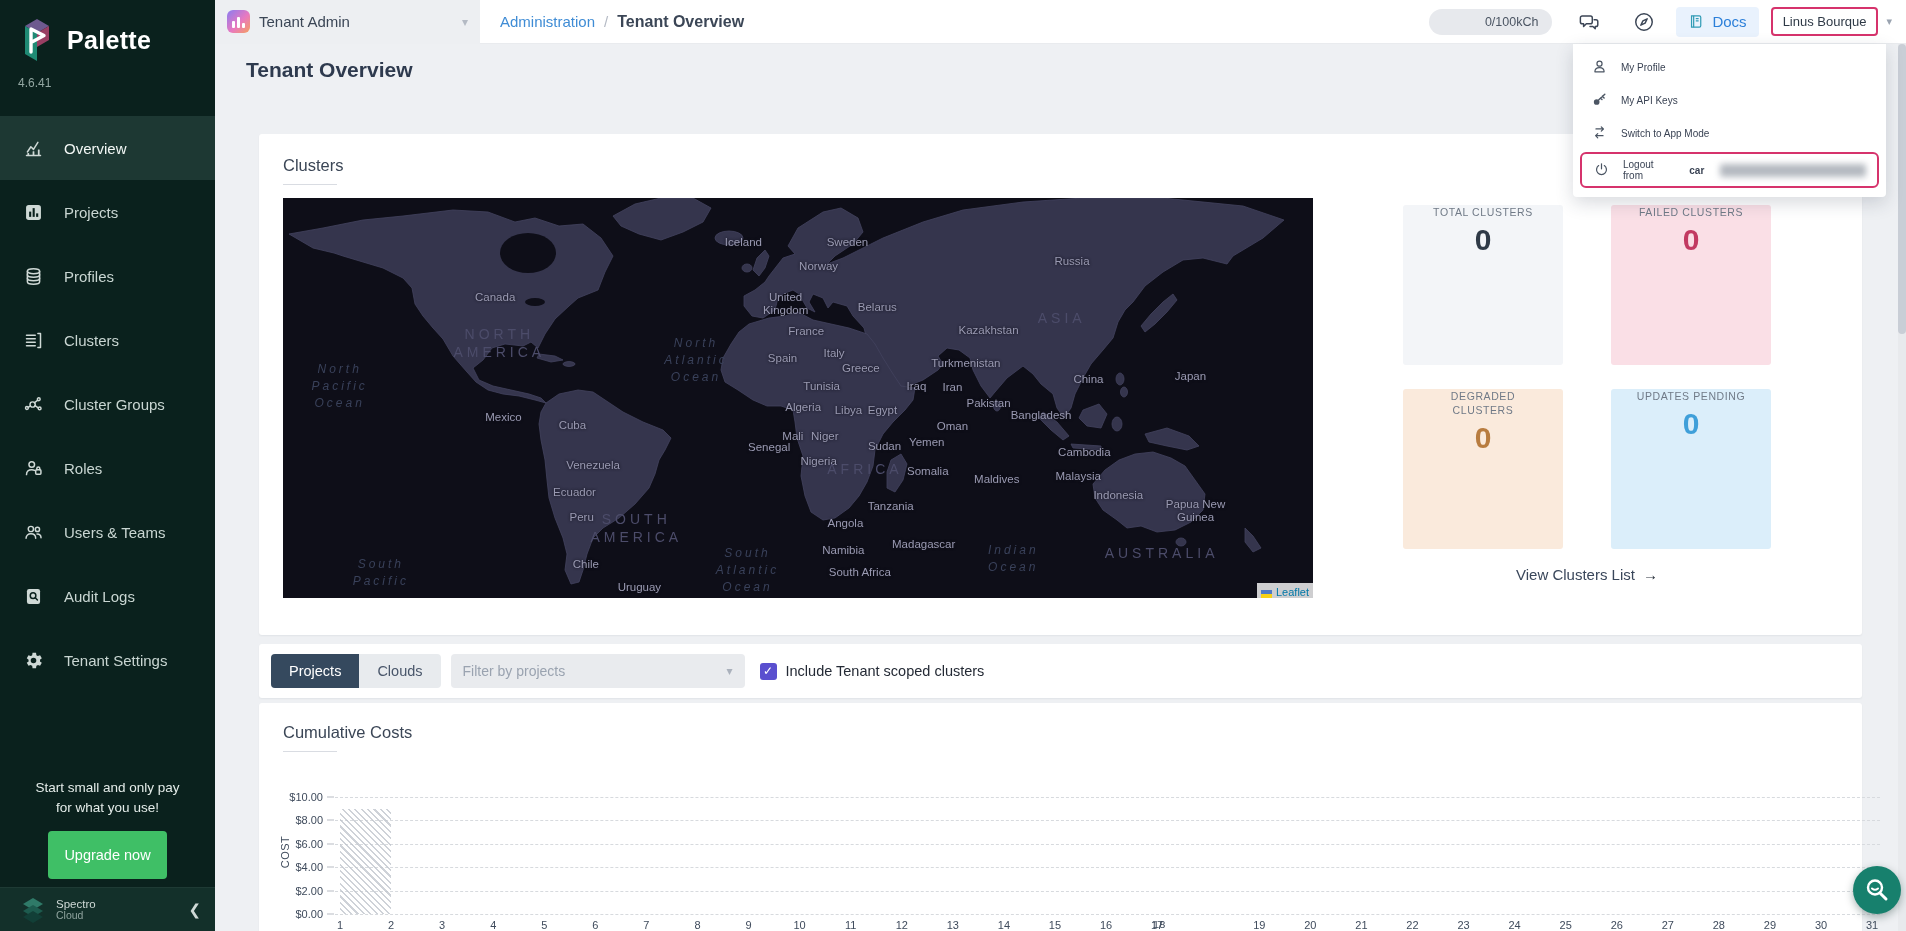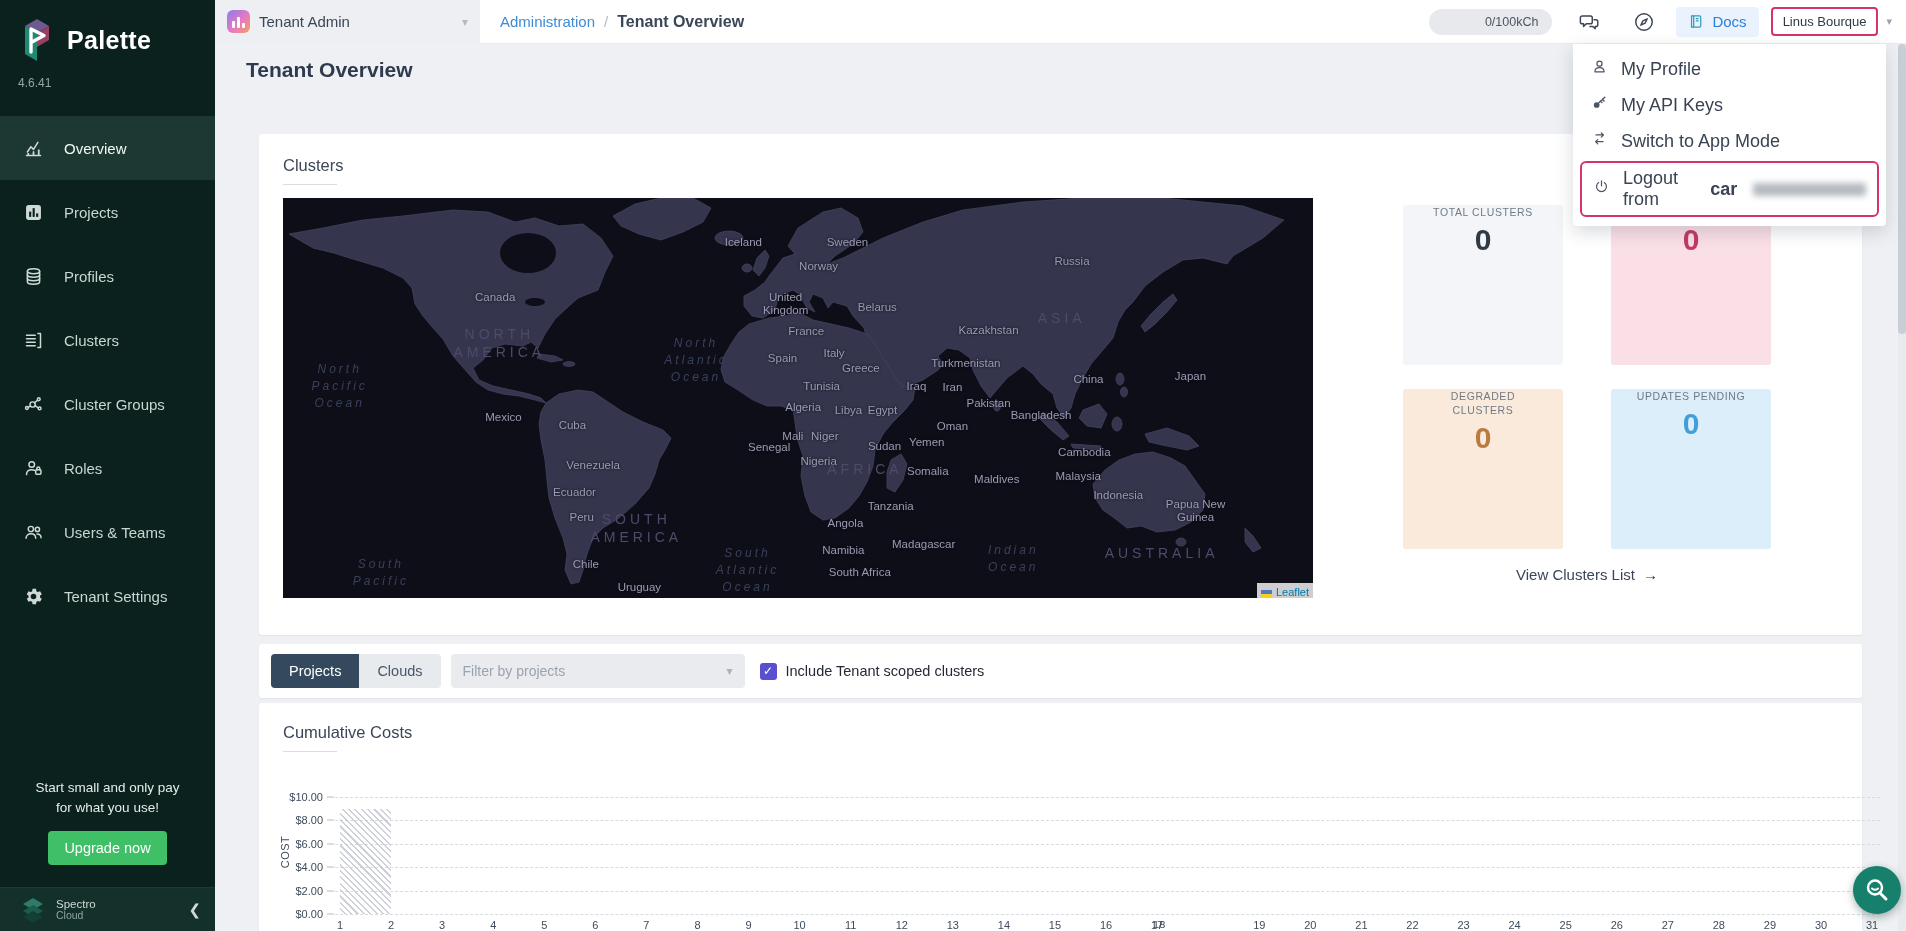--- a/index.html
+++ b/index.html
@@ -14,21 +14,21 @@
   .logo-text { color:#fff; font-size:25px; font-weight:600; letter-spacing:.3px; }
   .version { color:#93a7a2; font-size:12px; padding:12px 0 0 18px; }
   .nav { margin-top:26px; }
   .nav-item { display:flex; align-items:center; gap:20px; height:64px; padding-left:22px;
               color:#c9d6d2; font-size:15px; cursor:pointer; }
   .nav-item.active { background:#1d3833; color:#f2f7f5; }
   .nav-icon { width:22px; height:22px; flex:0 0 22px; display:flex; align-items:center; justify-content:center; }
   .nav-icon svg { width:21px; height:21px; stroke:#cfd9d6; fill:none; stroke-width:1.7; stroke-linecap:round; stroke-linejoin:round; }
   .nav-icon svg .f { fill:#cfd9d6; stroke:none; }
   .promo { position:absolute; left:0; right:0; top:778px; text-align:center; color:#e4ece9; font-size:13.5px; line-height:20px; }
-  .upgrade-btn { display:block; margin:13px auto 0; width:119px; height:34px; background:#3fbf66; color:#fff;
+  .upgrade-btn { display:block; margin:13px auto 0; width:119px; height:48px; background:#3fbf66; color:#fff;
                  border:none; border-radius:4px; font-size:14.5px; font-family:inherit; cursor:pointer; }
   .side-footer { position:absolute; left:0; bottom:0; width:215px; height:44px; background:#13302a;
                  border-top:1px solid #1e3a34; display:flex; align-items:center; padding:0 14px 0 20px; }
   .spectro-mark { width:26px; height:26px; margin-right:10px; }
   .spectro-name { line-height:11px; }
   .spectro-name .l1 { color:#cfd9d6; font-size:11.5px; display:block; }
   .spectro-name .l2 { color:#8fa39e; font-size:10.5px; display:block; }
   .collapse { margin-left:auto; color:#cfd9d6; font-size:15px; cursor:pointer; }
 
   
@@ -58,21 +58,21 @@
               display:flex; align-items:center; gap:7px; padding:0 12px; cursor:pointer;
               color:#2b7fd9; font-size:15px; font-family:inherit; }
   .docs-btn svg { width:17px; height:17px; stroke:#2f9bb5; fill:none; stroke-width:1.7; }
   .user-btn { margin-left:12px; height:29px; background:#fff; border:2px solid #a16207; border-radius:4px;
               padding:0 10px; font-size:13px; color:#2f3a47; font-family:inherit; cursor:pointer; }
   .user-caret { margin-left:8px; color:#9aa3b0; font-size:11px; }
 
   
   .user-menu { position:absolute; left:1573px; top:44px; width:313px; background:#fff; border-radius:0 0 4px 4px;
                box-shadow:0 6px 18px rgba(40,50,70,.18); padding:7px 0 9px; z-index:10; }
-  .menu-item { display:flex; align-items:center; gap:13px; padding:7px 18px; font-size:18px; color:#3a4354; cursor:pointer; }
+  .menu-item { display:flex; align-items:center; gap:13px; padding:7px 18px; font-size:10px; color:#3a4354; cursor:pointer; }
   .menu-item svg { width:17px; height:17px; stroke:#4b5563; fill:none; stroke-width:1.7; stroke-linecap:round; stroke-linejoin:round; }
   .menu-item svg .f { fill:#4b5563; stroke:none; }
   .menu-item.annotated { border:2px solid #d6336c; border-radius:6px; margin:2px 7px 0; padding:5px 11px; }
   .menu-bold { font-weight:700; }
   .redacted { display:inline-block; width:146px; height:13px; background:#b4b9c0; border-radius:2px;
               filter:blur(3px); margin-left:3px; }
 
   
   .content { position:absolute; left:215px; top:44px; right:0; bottom:0; }
   .page-title { position:absolute; left:31px; top:14px; font-size:21px; font-weight:600; color:#2e3a4e; }
@@ -227,20 +227,30 @@
         <div class="nav-item">
           <span class="nav-icon">
             <svg viewBox="0 0 24 24">
               <circle cx="9" cy="8" r="3"></circle>
               <circle cx="16.5" cy="8.5" r="2.4"></circle>
               <path d="M3.5 18.5 c0-3.2 2.4-5 5.5-5 s5.5 1.8 5.5 5"></path>
               <path d="M16 13.8 c2.7 0 4.6 1.6 4.6 4.3"></path>
             </svg>
           </span>
           <span>Users &amp; Teams</span>
+        </div>
+        <div class="nav-item">
+          <span class="nav-icon">
+            <svg viewBox="0 0 24 24">
+              <rect x="4.5" y="3.5" width="15" height="17" rx="2.5" class="f"></rect>
+              <circle cx="11.5" cy="11" r="3.2" stroke="#0a211d" fill="none"></circle>
+              <path d="M14 13.5 L16.5 16" stroke="#0a211d"></path>
+            </svg>
+          </span>
+          <span>Audit Logs</span>
         </div>
         <div class="nav-item">
           <span class="nav-icon">
             <svg viewBox="0 0 24 24">
               <path class="f" d="M19.4 13a7.8 7.8 0 0 0 .1-1 7.8 7.8 0 0 0-.1-1l2.1-1.6-2-3.5-2.5 1a7.7 7.7 0 0 0-1.7-1l-.4-2.7h-4l-.4 2.7a7.7 7.7 0 0 0-1.7 1l-2.5-1-2 3.5L6.4 11a7.8 7.8 0 0 0 0 2l-2.1 1.6 2 3.5 2.5-1a7.7 7.7 0 0 0 1.7 1l.4 2.7h4l.4-2.7a7.7 7.7 0 0 0 1.7-1l2.5 1 2-3.5-2.1-1.6zM12 15.2A3.2 3.2 0 1 1 12 8.8a3.2 3.2 0 0 1 0 6.4z"></path>
             </svg>
           </span>
           <span>Tenant Settings</span>
         </div>
       </nav>

